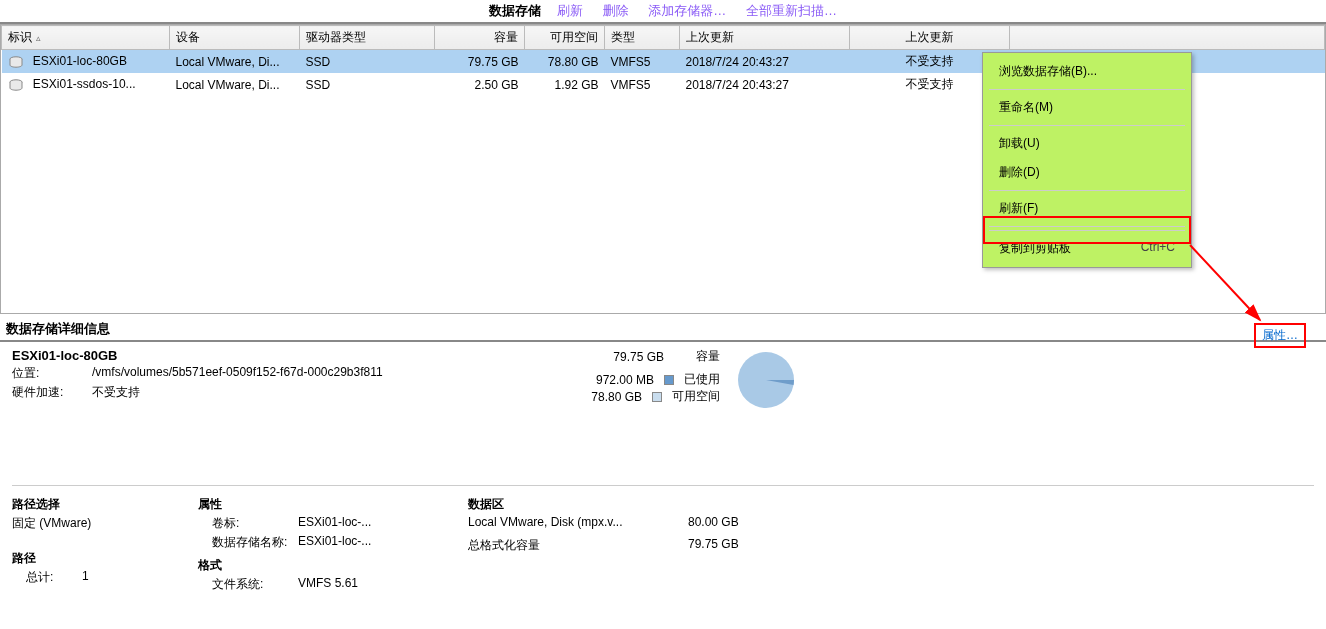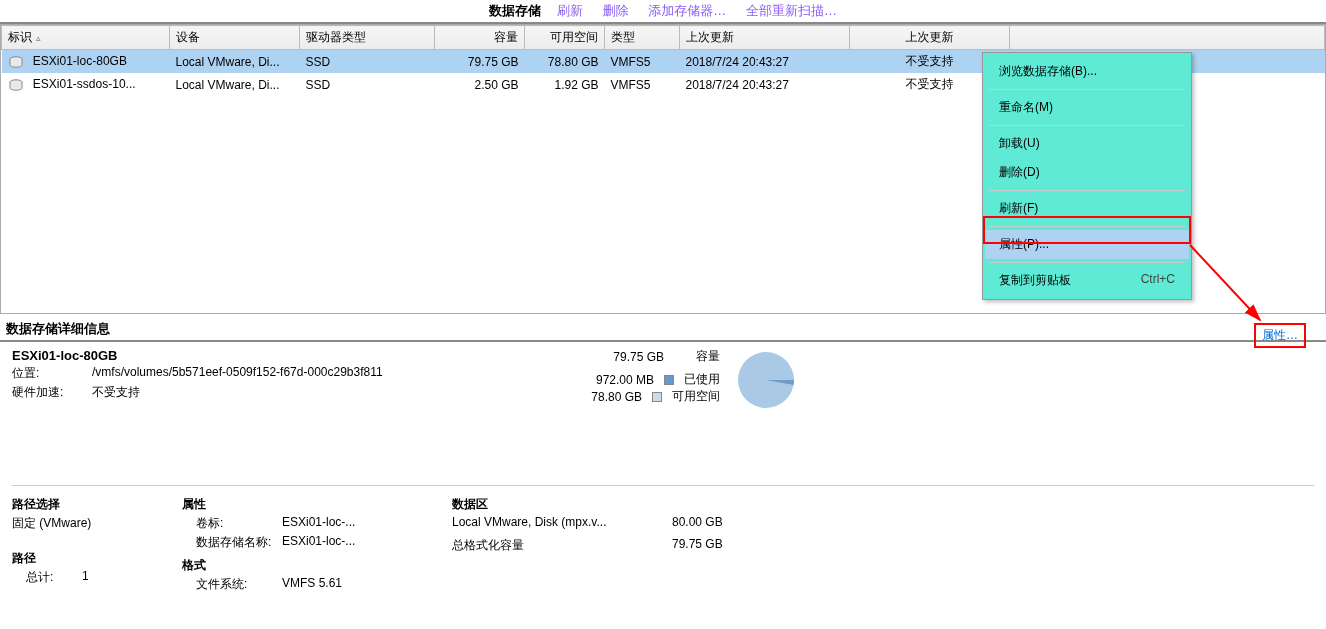--- a/index.html
+++ b/index.html
@@ -106,34 +106,34 @@
   .swatch.used { background: #6699cc; }
   .swatch.free { background: #c9ddee; }
   .bottom-section {
     display: flex;
     gap: 30px;
     margin-top: 70px;
     border-top: 1px solid #ccc;
     padding-top: 10px;
   }
   .col1 { width: 140px; }
-  .col2 { width: 240px; }
+  .col2 { width: 240px; margin-left: 16px; }
   .col3 { width: 420px; }
   .sub-h { font-weight: bold; margin-bottom: 2px; }
   .row2 { display: flex; gap: 10px; margin-bottom: 2px; }
   .row2 .lab { width: 90px; padding-left: 14px; }
   .row2 .lab2 { width: 210px; padding-left: 0; }
 
   
   .ctx {
     position: absolute;
     top: 52px;
     left: 982px;
     width: 210px;
-    background: #5eead4;
+    background: #bef264;
     border: 1px solid #999;
     box-shadow: 2px 2px 4px rgba(0,0,0,0.25);
     padding: 4px 2px;
     z-index: 50;
   }
   .ctx .item {
     padding: 6px 14px;
     cursor: pointer;
     white-space: nowrap;
   }
@@ -339,21 +339,20 @@
 <div class="ctx">
   <div class="item">浏览数据存储(B)...</div>
   <div class="sep"></div>
   <div class="item">重命名(M)</div>
   <div class="sep"></div>
   <div class="item">卸载(U)</div>
   <div class="item">删除(D)</div>
   <div class="sep"></div>
   <div class="item">刷新(F)</div>
   <div class="sep"></div>
-  <div class="item hl">属性(P)...</div>
   <div class="sep"></div>
   <div class="item">
     <span>复制到剪贴板</span>
     <span class="shortcut">Ctrl+C</span>
   </div>
 </div>
 
 <div class="red-box" style="left:983px; top:216px; width:208px; height:28px;"></div>
 
 <div class="prop-link-box">

